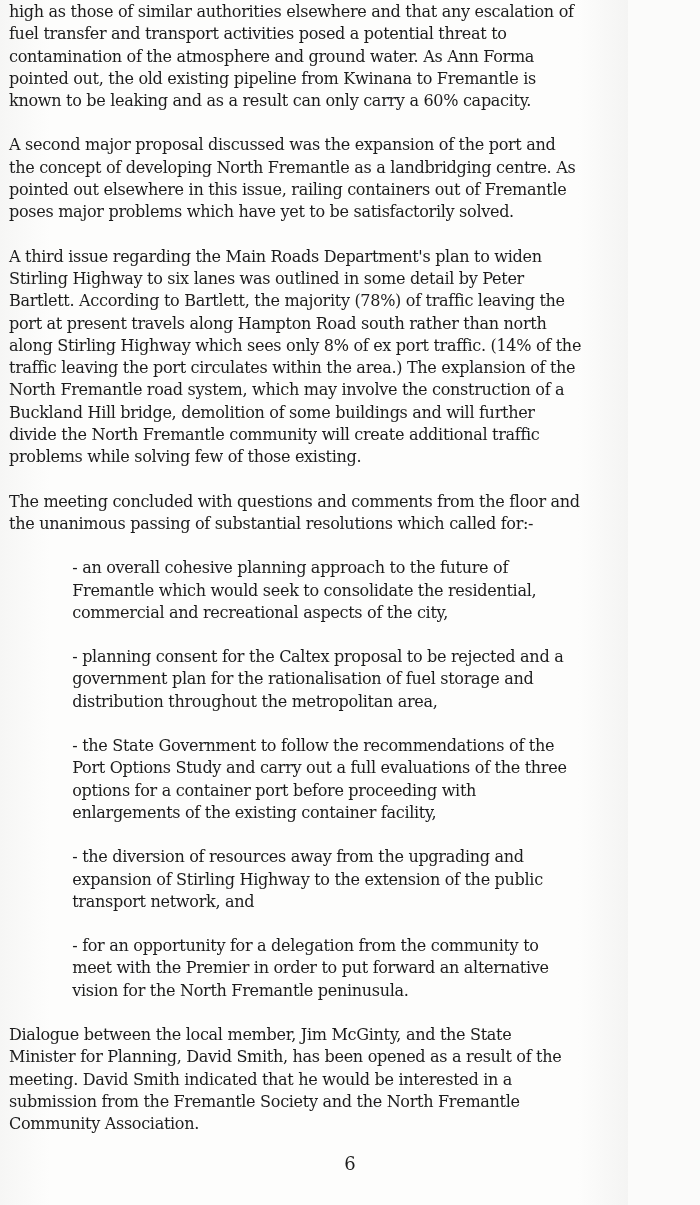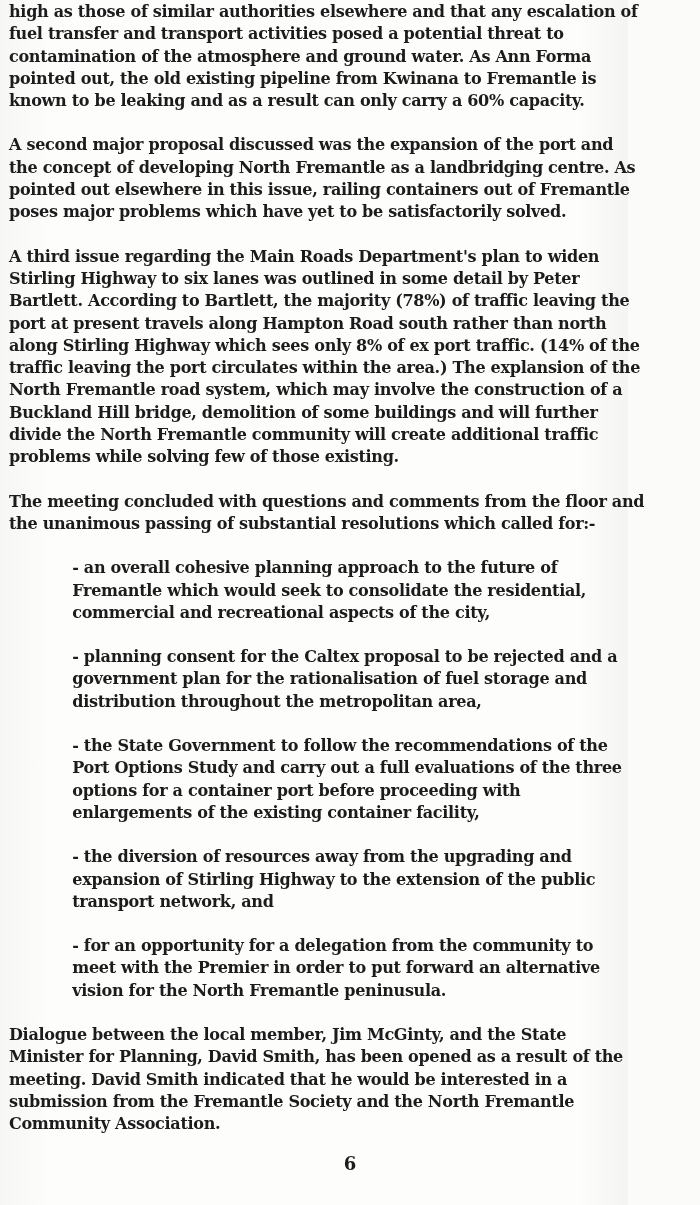--- a/index.html
+++ b/index.html
@@ -6,21 +6,20 @@
   body {
     width: 700px; height: 1205px; overflow: hidden;
     background: #fbfbfa;
     font-family: "DejaVu Serif", "Liberation Serif", serif;
     color: #1c1c1c;
   }
   .page {
     position: relative;
     width: 628px; height: 1205px;
     background: linear-gradient(90deg, #f6f6f5 0%, #fdfdfc 8%, #fdfdfc 92%, #f4f4f3 100%);
-    font-weight: bold;
   }
   .col {
     position: absolute; left: 9px; top: 0px; width: 690px;
     font-size: 17.3px; line-height: 22.3px;
     letter-spacing: -0.35px;
     transform: scaleX(0.93); transform-origin: left top;
     width: 742px;
   }
   .p { margin: 0; }
   .line { display: block; white-space: nowrap; }

